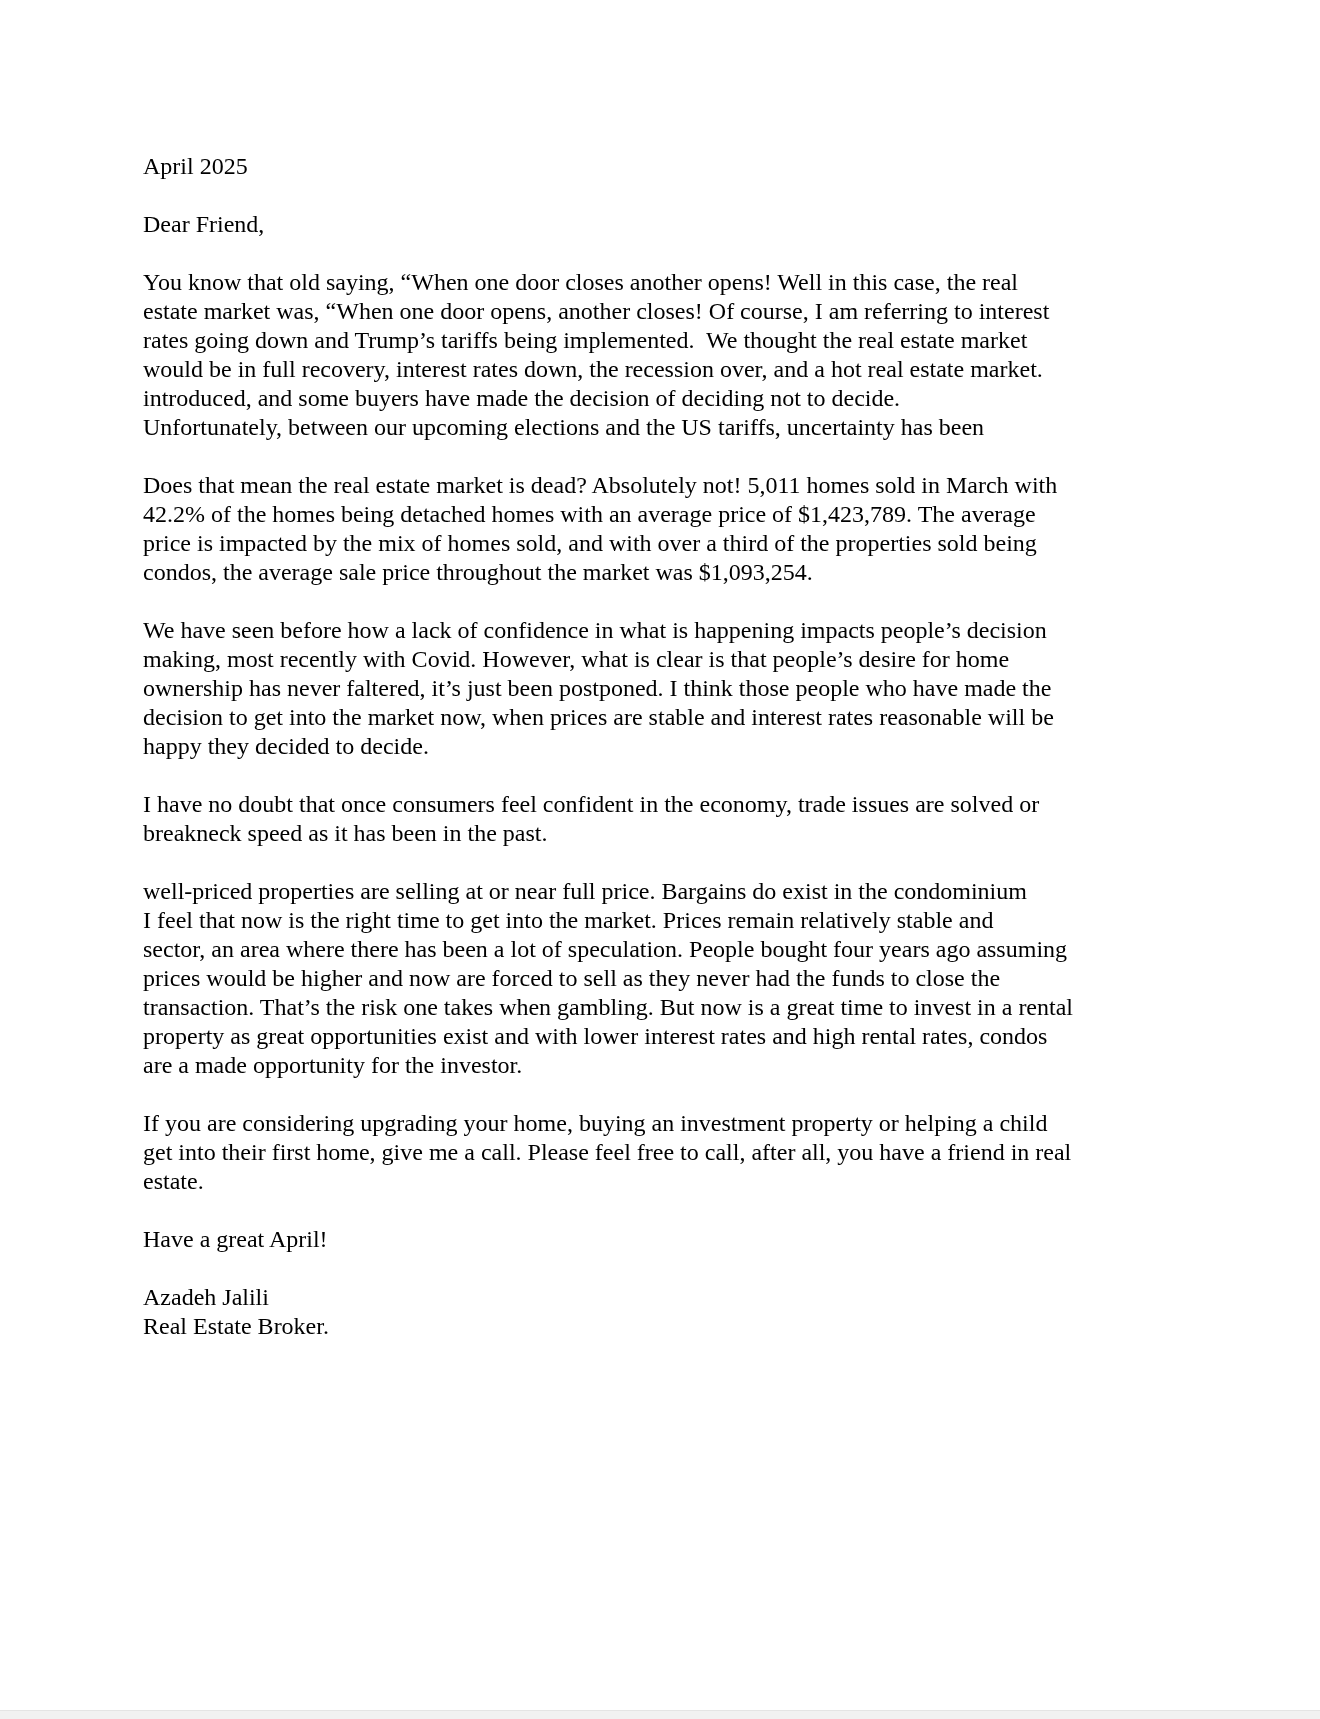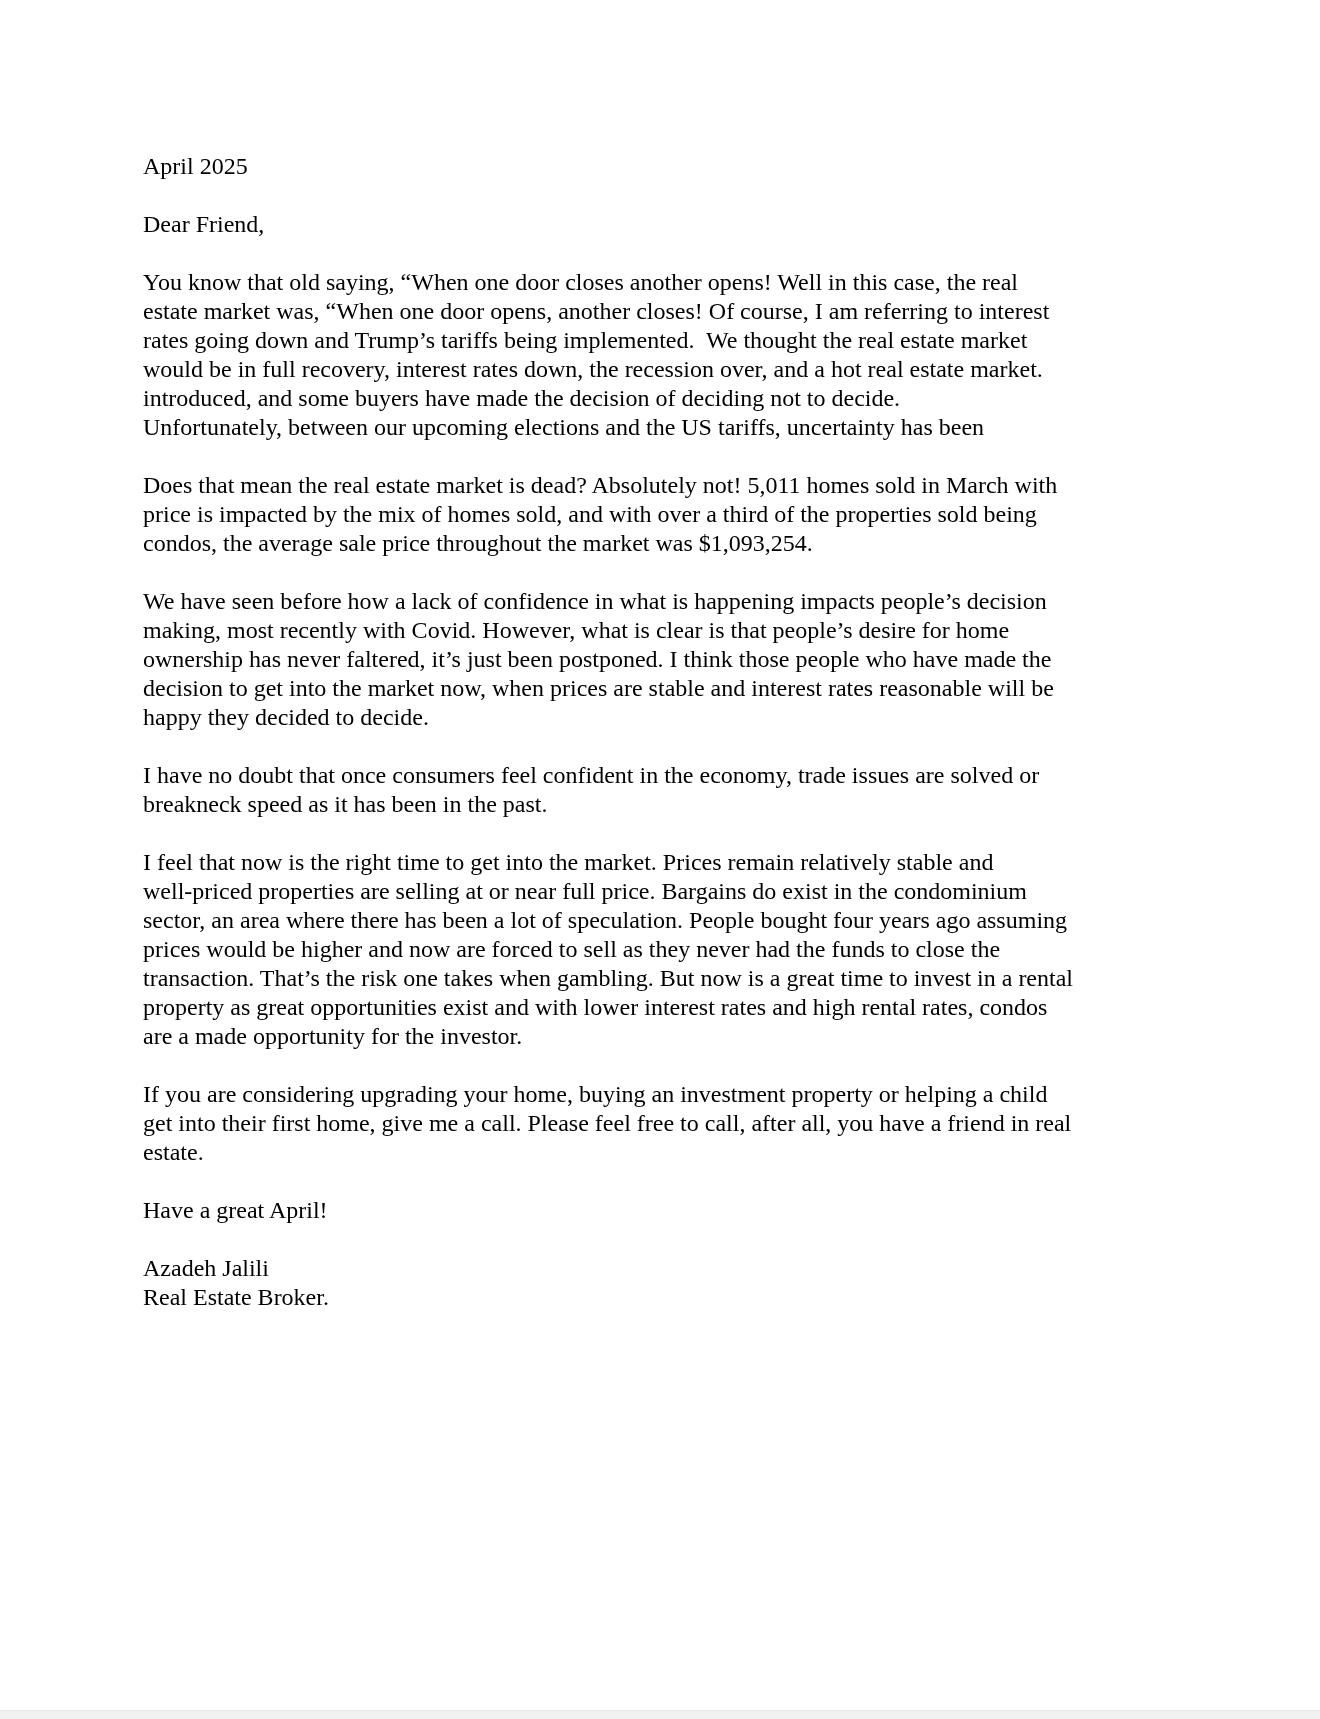--- a/index.html
+++ b/index.html
@@ -68,40 +68,41 @@
       <div class="line">You know that old saying, “When one door closes another opens! Well in this case, the real</div>
       <div class="line">estate market was, “When one door opens, another closes! Of course, I am referring to interest</div>
       <div class="line">rates going down and Trump’s tariffs being implemented.  We thought the real estate market</div>
       <div class="line">would be in full recovery, interest rates down, the recession over, and a hot real estate market.</div>
       <div class="line">introduced, and some buyers have made the decision of deciding not to decide.</div>
       <div class="line">Unfortunately, between our upcoming elections and the US tariffs, uncertainty has been</div>
     </div>
 
     <div class="block">
       <div class="line">Does that mean the real estate market is dead? Absolutely not! 5,011 homes sold in March with</div>
+      <div class="line">42.2% of the homes being detached homes with an average price of $1,423,789. The average</div>
       <div class="line">price is impacted by the mix of homes sold, and with over a third of the properties sold being</div>
       <div class="line">condos, the average sale price throughout the market was $1,093,254.</div>
     </div>
 
     <div class="block">
       <div class="line">We have seen before how a lack of confidence in what is happening impacts people’s decision</div>
       <div class="line">making, most recently with Covid. However, what is clear is that people’s desire for home</div>
       <div class="line">ownership has never faltered, it’s just been postponed. I think those people who have made the</div>
       <div class="line">decision to get into the market now, when prices are stable and interest rates reasonable will be</div>
       <div class="line">happy they decided to decide.</div>
     </div>
 
     <div class="block">
       <div class="line">I have no doubt that once consumers feel confident in the economy, trade issues are solved or</div>
       <div class="line">breakneck speed as it has been in the past.</div>
     </div>
 
     <div class="block">
+      <div class="line">well-priced properties are selling at or near full price. Bargains do exist in the condominium</div>
       <div class="line">I feel that now is the right time to get into the market. Prices remain relatively stable and</div>
-      <div class="line">well-priced properties are selling at or near full price. Bargains do exist in the condominium</div>
       <div class="line">sector, an area where there has been a lot of speculation. People bought four years ago assuming</div>
       <div class="line">prices would be higher and now are forced to sell as they never had the funds to close the</div>
       <div class="line">transaction. That’s the risk one takes when gambling. But now is a great time to invest in a rental</div>
       <div class="line">property as great opportunities exist and with lower interest rates and high rental rates, condos</div>
       <div class="line">are a made opportunity for the investor.</div>
     </div>
 
     <div class="block">
       <div class="line">If you are considering upgrading your home, buying an investment property or helping a child</div>
       <div class="line">get into their first home, give me a call. Please feel free to call, after all, you have a friend in real</div>

